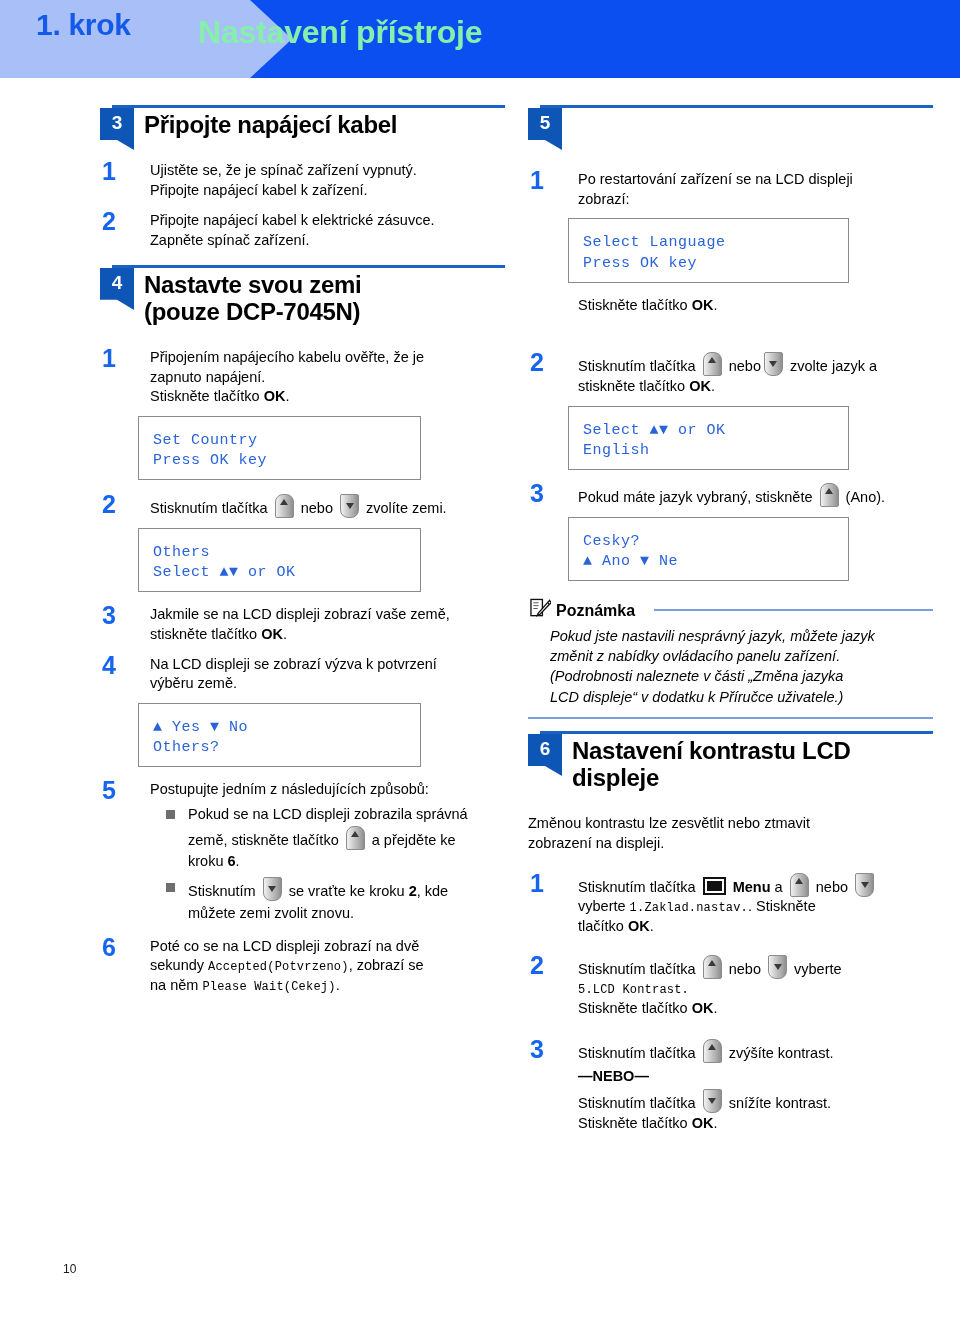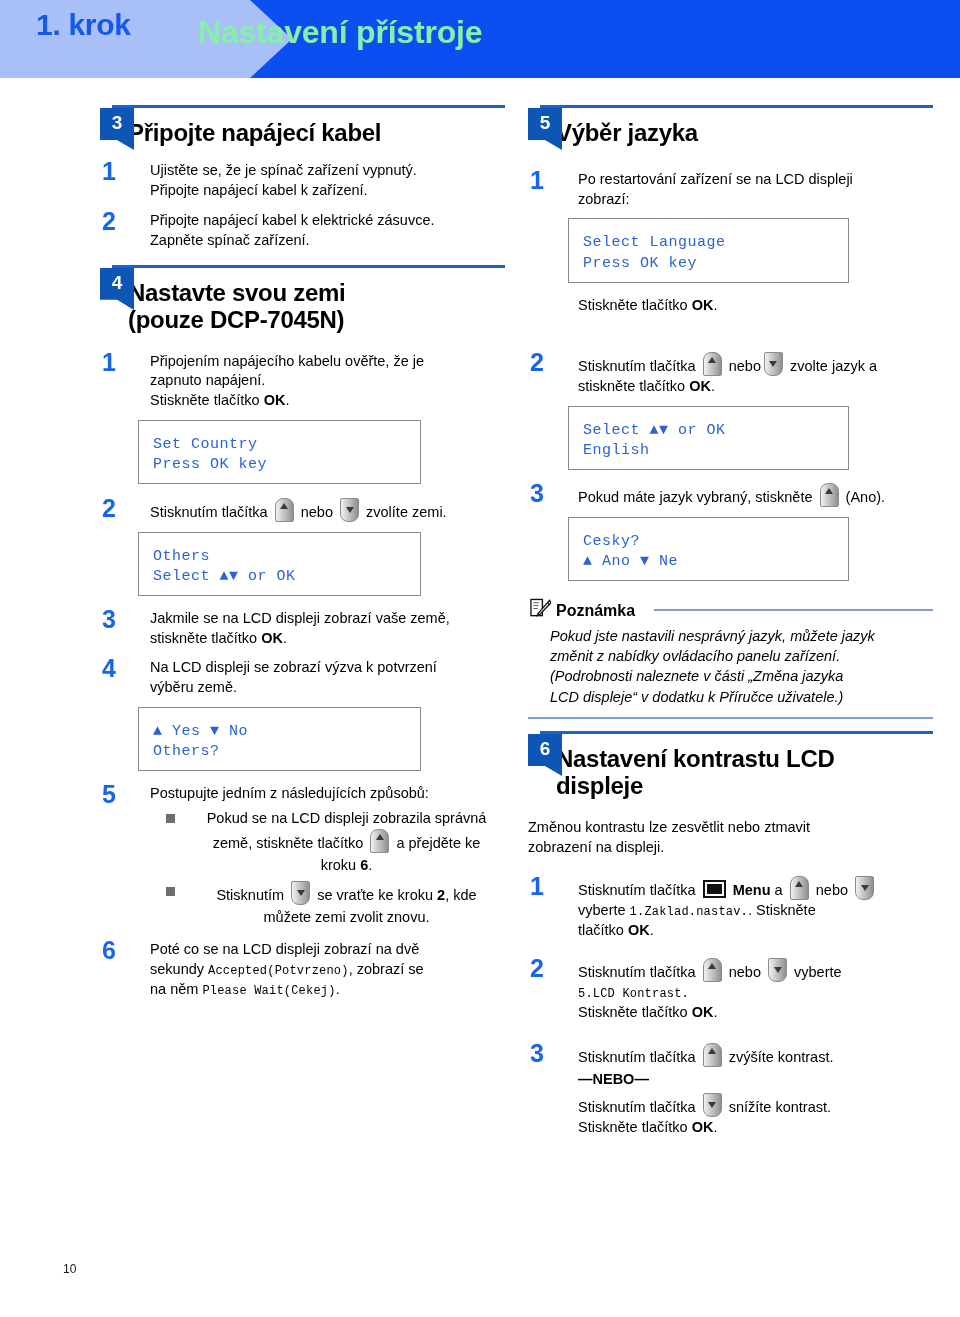--- a/index.html
+++ b/index.html
@@ -47,23 +47,23 @@
   .sec-rule{height:3px;background:#1a62c4;width:393px;margin-left:12px;}
   .sec-row{position:relative;min-height:42px;}
   .sec-badge{
     position:absolute;left:0;top:0;width:34px;height:42px;
     background:#0d56b5;
     color:#fff;font-size:19px;font-weight:bold;
     text-align:center;line-height:30px;
     clip-path:polygon(0 0, 100% 0, 100% 100%, 50% 76%, 0 76%);
   }
   .sec-title{
-    margin-left:28px;
+    margin-left:44px;
     font-size:24px;font-weight:bold;color:#000;
-    line-height:1.12;padding-top:12px;
+    line-height:1.12;padding-top:4px;
     letter-spacing:-0.3px;
   }
 
   
   .step{position:relative;margin-top:11px;min-height:22px;}
   .step-num{
     position:absolute;left:2px;top:-4px;
     font-size:25px;font-weight:bold;color:#1565f0;
     font-family:"Liberation Sans", sans-serif;
   }
@@ -107,21 +107,21 @@
     width:19px;height:14px;margin:0 3px;
     border:2px solid #111;background:#fff;
     position:relative;
   }
   .menukey i{position:absolute;left:2px;top:2px;right:2px;bottom:2px;background:#111;}
 
   
   .mono{font-family:"Liberation Mono","DejaVu Sans Mono",monospace;font-size:12px;letter-spacing:0.2px;}
 
   
-  .bul{position:relative;margin:4px 0 0 16px;padding-left:22px;font-size:14.5px;line-height:1.5;text-align:center;}
+  .bul{position:relative;margin:4px 0 0 16px;padding-left:22px;font-size:14.5px;line-height:1.5;}
   .bul:before{
     content:"";position:absolute;left:0;top:6px;
     width:9px;height:9px;background:#6e6e6e;
   }
 
   
   .note{margin-top:18px;position:relative;}
   .note-head{position:relative;height:22px;}
   .note-ico{
     position:absolute;left:2px;top:-1px;width:21px;height:21px;
@@ -269,21 +269,20 @@
     </div>
   </div>
 </div>
 
 <div class="col col-right">
 
   <div class="sec">
     <div class="sec-rule"></div>
     <div class="sec-row">
       <div class="sec-badge">5</div>
-      <div class="sec-title">Výběr jazyka</div>
     </div>
   </div>
 
   <div class="step" style="margin-top:20px;">
     <div class="step-num">1</div>
     <div class="step-body">
       <span>Po restartování zařízení se na LCD displeji</span><br>
       <span>zobrazí:</span>
     </div>
   </div>

